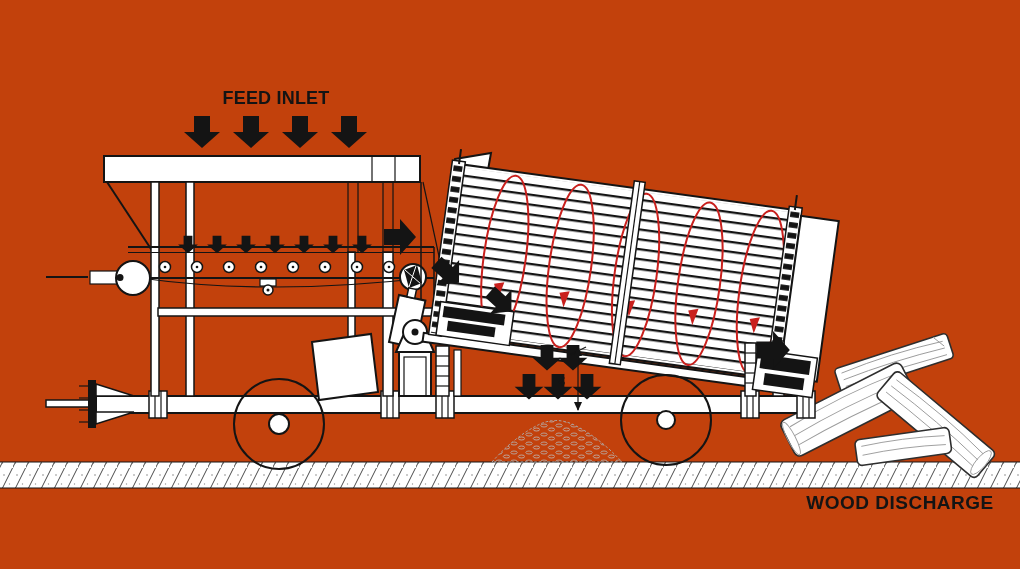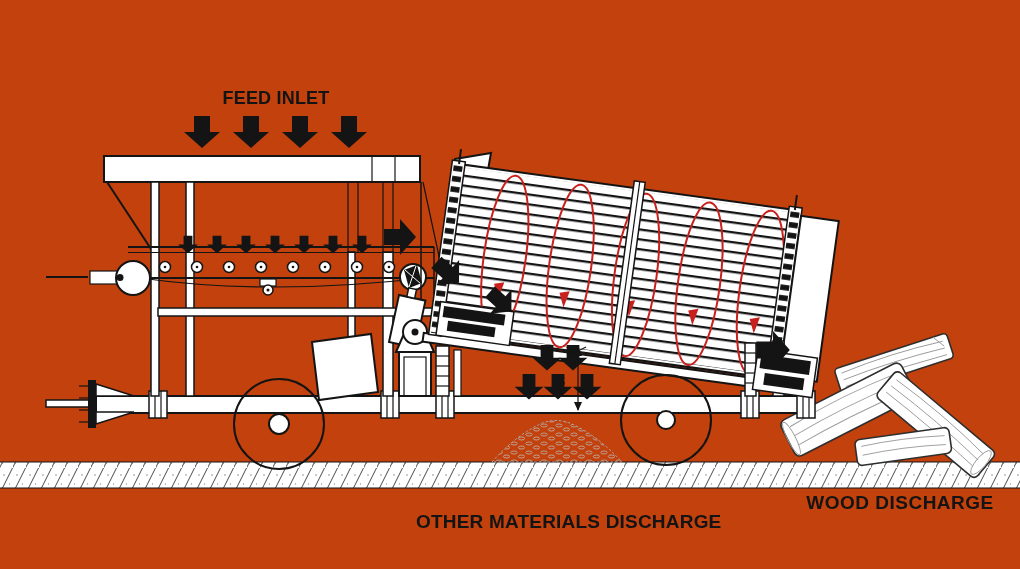--- a/index.html
+++ b/index.html
@@ -317,17 +317,16 @@
 
   <g>
     <line class="ln t1" x1="578" y1="350" x2="578" y2="410"></line>
     <line class="ln t1" x1="570" y1="355" x2="586" y2="347"></line>
     <polygon class="blk" points="574,356 582,356 578,346"></polygon>
     <polygon class="blk" points="574,402 582,402 578,411"></polygon>
   </g>
 </svg>
 
 <div class="lbl" id="lbl-feed">FEED INLET</div>
-<div class="lbl" id="lbl-sun2">OTHER MATERIALS DISCHARGE</div>
 <div class="lbl" id="lbl-wood">WOOD DISCHARGE</div>
 <div class="lbl" id="lbl-angle">8°</div>
 
 </div>
 
 </body></html>

